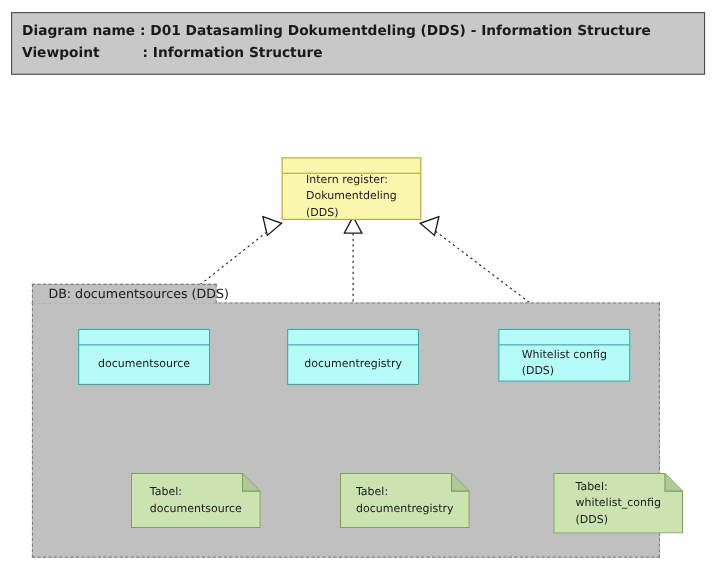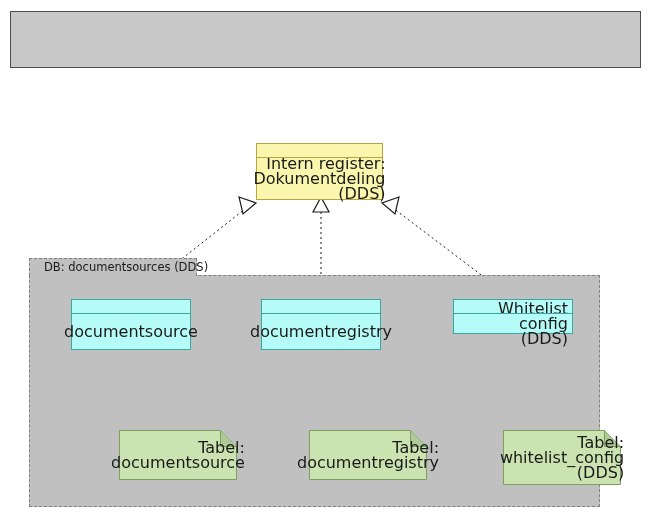--- a/index.html
+++ b/index.html
@@ -76,22 +76,22 @@
 
   
   .node {
     position: absolute;
     box-sizing: border-box;
     display: flex;
     align-items: center;
     justify-content: center;
   }
   .node-text {
-    text-align: right;
-    font-size: 16px;
+    text-align: left;
+    font-size: 10px;
     color: #1a1a1a;
     line-height: 15px;
     white-space: pre-line;
     padding: 0 4px;
   }
 
   
   .node-yellow {
     background: #faf6ad;
     border: 1px solid #b5a642;
@@ -175,20 +175,22 @@
     <polygon points="321,350 329,365 313,365" fill="#ffffff" stroke="#1a1a1a" stroke-width="1.2"></polygon>
   </g>
 
   <g>
     <line x1="513" y1="430" x2="513" y2="365" stroke="#1a1a1a" stroke-width="1" stroke-dasharray="2,3"></line>
     <polygon points="513,350 521,365 505,365" fill="#ffffff" stroke="#1a1a1a" stroke-width="1.2"></polygon>
   </g>
 </svg>
 
 <div class="title-box">
+  <div class="title-line">Diagram name : D01 Datasamling Dokumentdeling (DDS) - Information Structure</div>
+  <div class="title-line">Viewpoint         : Information Structure</div>
 </div>
 
 <div class="group-body"></div>
 <div class="group-tab"></div>
 <div class="group-label">DB: documentsources (DDS)</div>
 
 <div class="node node-yellow" style="left:256px; top:143px; width:127px; height:57px;">
   <div class="node-strip"></div>
   <div class="node-text">Intern register:
 Dokumentdeling
@@ -198,21 +200,21 @@
 <div class="node node-cyan" style="left:71px; top:299px; width:120px; height:51px;">
   <div class="node-strip"></div>
   <div class="node-text">documentsource</div>
 </div>
 
 <div class="node node-cyan" style="left:261px; top:299px; width:120px; height:51px;">
   <div class="node-strip"></div>
   <div class="node-text">documentregistry</div>
 </div>
 
-<div class="node node-cyan" style="left:453px; top:299px; width:120px; height:35px;">
+<div class="node node-cyan" style="left:453px; top:299px; width:120px; height:48px;">
   <div class="node-strip"></div>
   <div class="node-text">Whitelist config
 (DDS)</div>
 </div>
 
 <div class="node node-green" style="left:71px; top:430px; width:118px; height:50px;">
   <svg class="artifact-svg" viewBox="0 0 118 50" preserveAspectRatio="none" xmlns="http://www.w3.org/2000/svg">
     <path d="M0.5,0.5 L101.5,0.5 L117.5,16.5 L117.5,49.5 L0.5,49.5 Z" fill="#cbe3b0" stroke="#7f9f5f" stroke-width="1"></path>
     <path d="M101.5,0.5 L101.5,16.5 L117.5,16.5" fill="#b0c999" stroke="#7f9f5f" stroke-width="1"></path>
   </svg>

